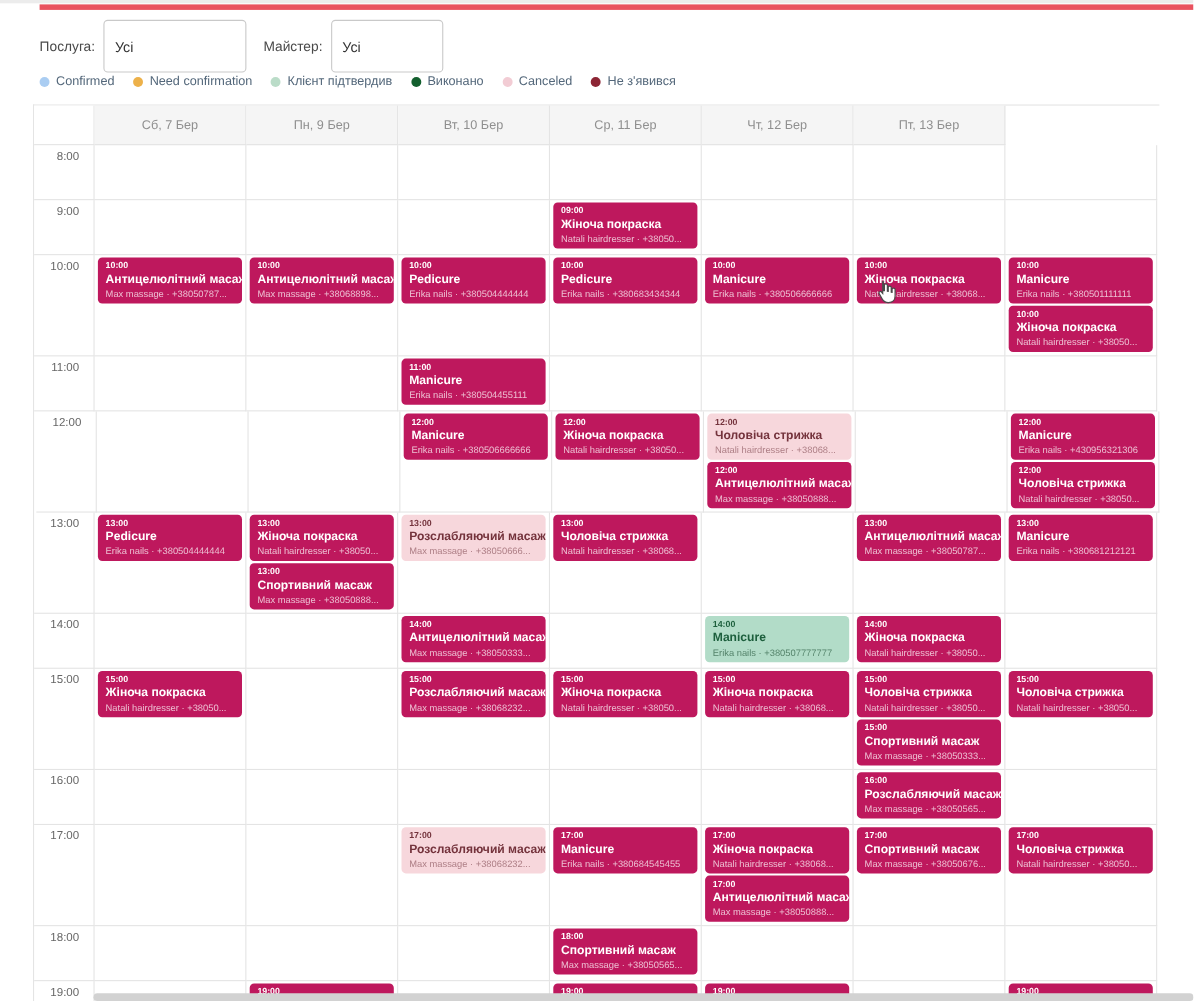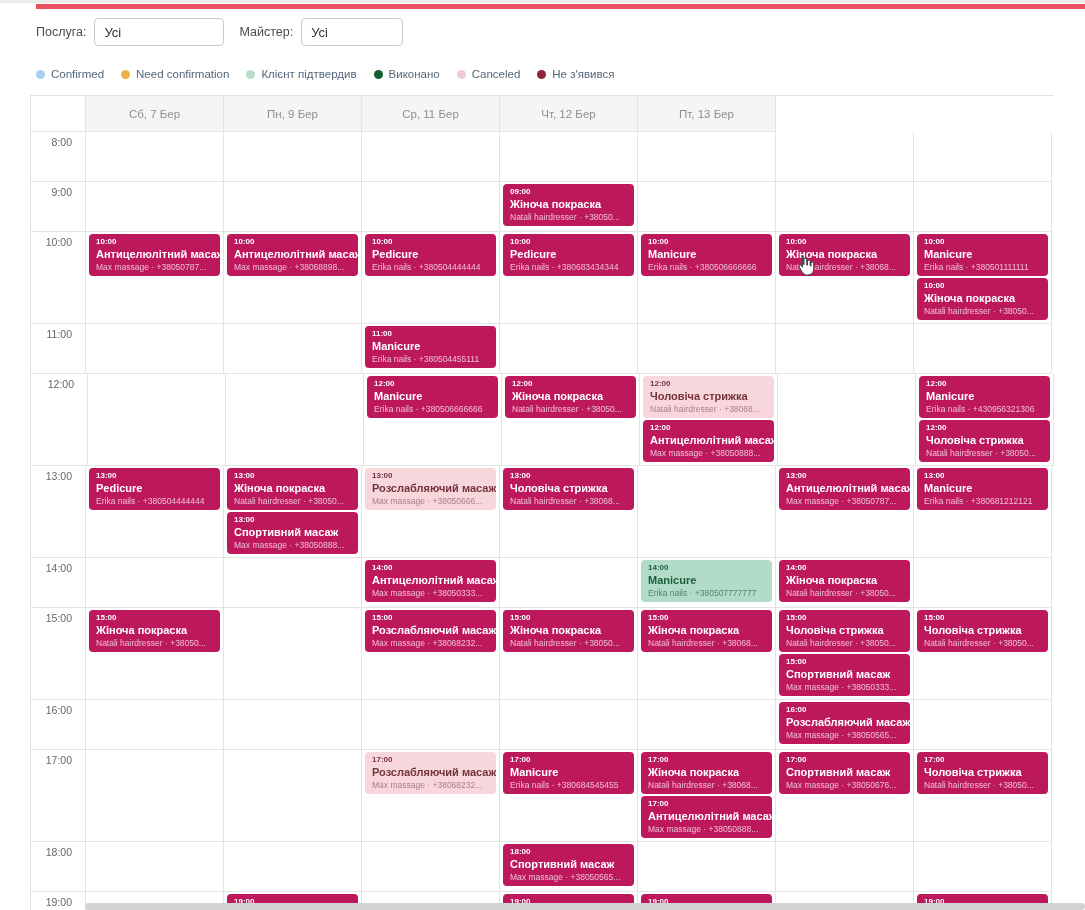--- a/index.html
+++ b/index.html
@@ -6,21 +6,21 @@
   body{
     width:1085px;height:910px;overflow:hidden;position:relative;
     background:#ffffff;font-family:"Liberation Sans","DejaVu Sans",sans-serif;
   }
   .top-strip{position:absolute;top:0;left:0;width:100%;height:3px;background:#ececec}
   .progress{position:absolute;top:4px;left:36px;right:0;height:5px;background:#e9525f}
 
   .filters{position:absolute;top:18px;left:36px;display:flex;align-items:center;gap:15px;
     font-size:12.5px;color:#4a4a4a}
   .filters .fgroup{display:flex;align-items:center;gap:8px}
-  .filters input{height:26px;border:1px solid #c9c9c9;border-radius:4px;padding:0 9px;
+  .filters input{height:26px;border:1px solid #c9c9c9;border-radius:4px;padding:10px 9px;
     font-size:13px;color:#333;font-family:inherit;outline:none;box-sizing:content-box}
   .inp-service{width:110px}
   .inp-master{width:82px}
 
   .legend{position:absolute;top:68px;left:36px;display:flex;align-items:flex-start;gap:17px;
     font-size:11.5px;color:#53677a}
   .legend-item{display:flex;align-items:center}
   .dot{width:9px;height:9px;border-radius:50%;display:inline-block;margin-right:6px;flex:0 0 auto}
 
   .calendar{position:absolute;left:30px;top:95px;width:1023px;
@@ -90,20 +90,21 @@
       <div class="dot" style="background: rgb(140, 37, 52);"></div>
       <div class="legend-label">Не з'явився</div>
     </div>
   </div>
 
 <div class="calendar">
     <div class="cal-row">
       <div class="cal-corner"></div>
       <div class="cal-head">Сб, 7 Бер</div>
       <div class="cal-head">Пн, 9 Бер</div>
+      <div class="cal-head">Вт, 10 Бер</div>
       <div class="cal-head">Ср, 11 Бер</div>
       <div class="cal-head">Чт, 12 Бер</div>
       <div class="cal-head">Пт, 13 Бер</div>
     </div>
     <div class="cal-row" style="height: 50px;">
       <div class="cal-time">8:00</div>
       <div class="cal-cell"></div>
       <div class="cal-cell"></div>
       <div class="cal-cell"></div>
       <div class="cal-cell"></div>

